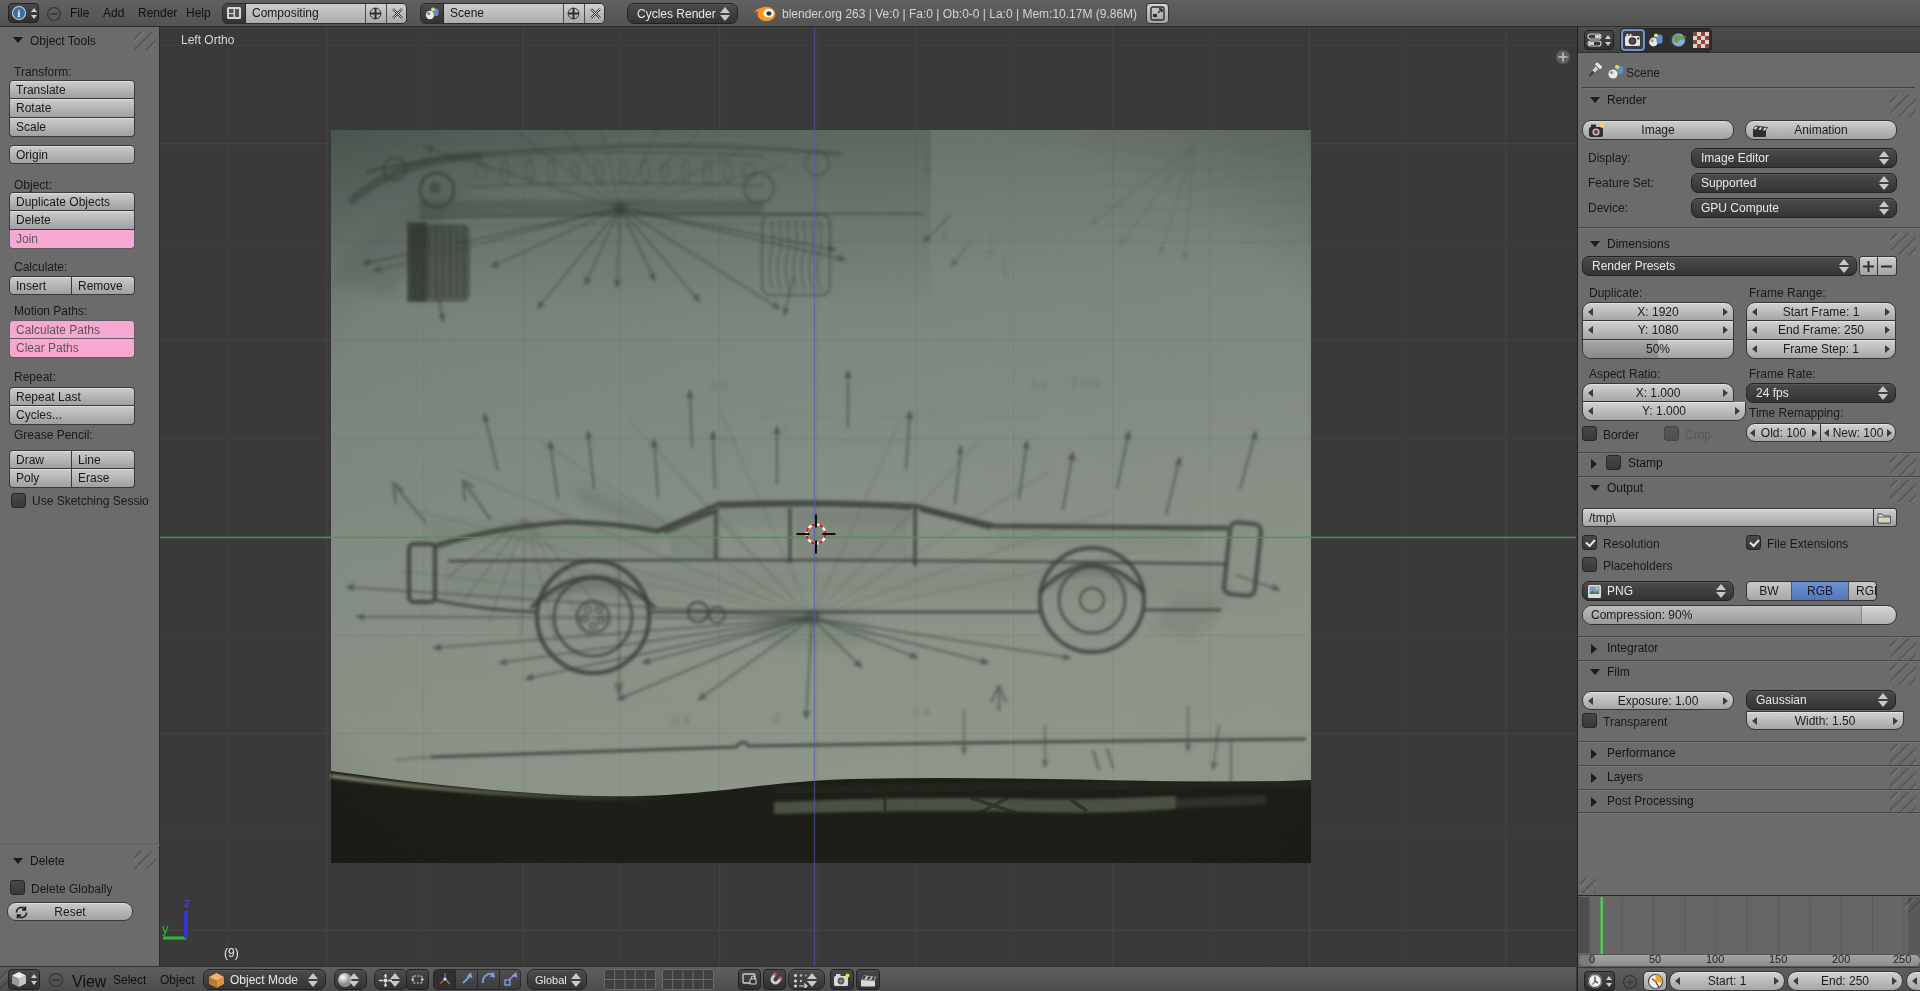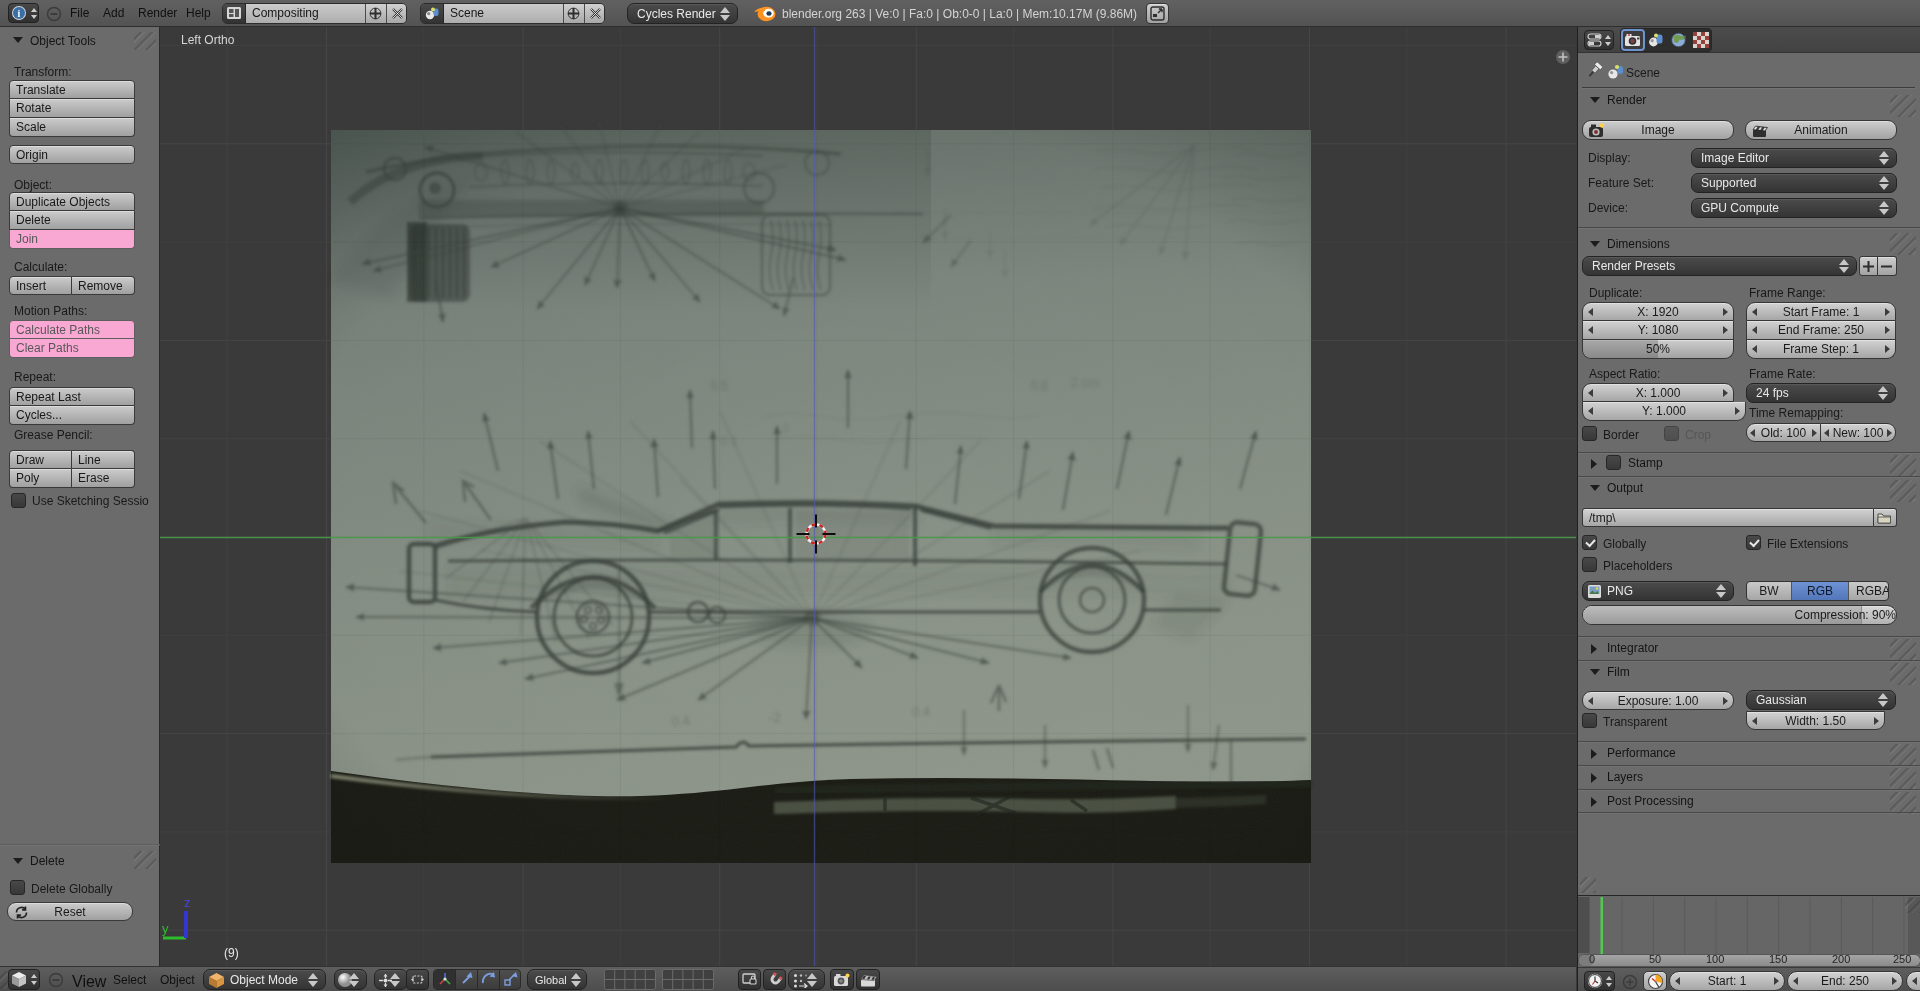--- a/index.html
+++ b/index.html
@@ -738,43 +738,43 @@
   <div class="nf" style="left:4px;top:481px;width:292px;height:19px;border-radius:3px 0 0 3px;text-align:left">
       <span class="tx" style="position:absolute;left:6px;top:50%;transform:translateY(-50%)">/tmp\</span>
     </div>
   <div class="lb" style="left:296px;top:481px;width:23px;height:19px;border-left:none;border-radius:0 3px 3px 0">
     <svg width="15" height="13" style="position:absolute;left:3px;top:2px">
         <path d="M1 3 h4 l1.5 2 h7 v7 h-12.5 z" fill="#e7e3d0" stroke="#4a4a4a" stroke-width="1"></path>
         <path d="M1 6 h12.5 v6 h-12.5 z" fill="#d8d3bd" stroke="#4a4a4a" stroke-width=".8"></path>
       </svg>
     </div>
   <div class="chk on" style="left:4px;top:508px"></div>
-  <div class="lbl" style="left:25px;top:510px">Globally</div>
+  <div class="lbl" style="left:25px;top:510px">Resolution</div>
   <div class="chk on" style="left:168px;top:508px"></div>
   <div class="lbl" style="left:189px;top:510px">File Extensions</div>
   <div class="chk" style="left:4px;top:530px"></div>
   <div class="lbl" style="left:25px;top:532px">Placeholders</div>
   <div class="dd" style="left:4px;top:554px;width:152px;height:20px">
     <svg width="16" height="14" style="position:absolute;left:5px;top:3px">
         <rect x="0" y="0" width="13" height="13" rx="1.5" fill="#ddd"></rect>
         <rect x="1.5" y="1.5" width="10" height="7" fill="#7a9ec4"></rect>
         <path d="M1.5 8.5 l3 -3 2.5 2.5 2 -2 2 2.5 v.5 h-9.5z" fill="#4a7a4a"></path>
         <circle cx="9" cy="3.5" r="1.3" fill="#e8d44d"></circle>
       </svg>
     <span class="tx" style="left:24px">PNG</span>
       <span class="ud"></span>
     </div>
-  <div class="abs" style="left:168px;top:554px;width:143px;height:20px;border:1px solid #333;border-radius:4px;overflow:hidden;background:linear-gradient(#c9c9c9,#a6a6a6)">
+  <div class="abs" style="left:168px;top:554px;width:131px;height:20px;border:1px solid #333;border-radius:4px;overflow:hidden;background:linear-gradient(#c9c9c9,#a6a6a6)">
     <div class="abs" style="left:0;top:0;width:45px;height:100%;border-right:1px solid #555;text-align:center;line-height:18px;color:#1a1a1a">BW</div>
     <div class="abs" style="left:45px;top:0;width:57px;height:100%;background:linear-gradient(#6e93d4,#5276b8);border-right:1px solid #555;text-align:center;line-height:18px;color:#101828">RGB</div>
     <div class="abs" style="left:102px;top:0;width:48px;height:100%;text-align:center;line-height:18px;color:#1a1a1a">RGBA</div>
   </div>
   <div class="abs" style="left:4px;top:578px;width:315px;height:20px;border:1px solid #333;border-radius:10px;background:linear-gradient(#d6d6d6,#b2b2b2);overflow:hidden;box-shadow:inset 0 1px 0 rgba(255,255,255,.35)">
     <div class="abs" style="left:0;top:0;width:279px;height:100%;background:linear-gradient(#bdbdbd,#9a9a9a);border-right:1px solid #8a8a8a"></div>
-    <div class="abs" style="left:8px;right:0;top:50%;transform:translateY(-50%);text-align:right;color:#191919">Compression: 90%</div>
+    <div class="abs" style="left:8px;right:0;top:50%;transform:translateY(-50%);text-align:left;color:#191919">Compression: 90%</div>
   </div>
   <div class="hr" style="left:0;top:609px;width:343px;background:#484848"></div>
   <div class="grip" style="right:4px;top:612px"></div>
   <div class="tr" style="left:13px;top:617px"></div>
   <div class="phd" style="left:29px;top:614px">Integrator</div>
   <div class="hr" style="left:0;top:633px;width:343px;background:#484848"></div>
 
   <div class="grip" style="right:4px;top:636px"></div>
   <div class="td" style="left:12px;top:642px"></div>
   <div class="phd" style="left:29px;top:638px">Film</div>
@@ -782,21 +782,21 @@
       <span class="lt"></span>
       <span class="rt"></span>
       <span class="ctx">Exposure: 1.00</span>
     </div>
   <div class="dd" style="left:168px;top:663px;width:150px;height:20px">
       <span class="tx">Gaussian</span>
       <span class="ud"></span>
     </div>
   <div class="chk" style="left:4px;top:686px"></div>
   <div class="lbl" style="left:25px;top:688px">Transparent</div>
-  <div class="nf" style="left:168px;top:684px;width:139px;height:19px;border-radius:0 0 9px 9px">
+  <div class="nf" style="left:168px;top:684px;width:158px;height:19px;border-radius:0 0 9px 9px">
       <span class="lt"></span>
       <span class="rt"></span>
       <span class="ctx">Width: 1.50</span>
     </div>
   <div class="hr" style="left:0;top:714px;width:343px;background:#484848"></div>
   <div class="grip" style="right:4px;top:717px"></div>
   <div class="tr" style="left:13px;top:722px"></div>
   <div class="phd" style="left:29px;top:719px">Performance</div>
   <div class="hr" style="left:0;top:738px;width:343px;background:#484848"></div>
   <div class="grip" style="right:4px;top:741px"></div>

